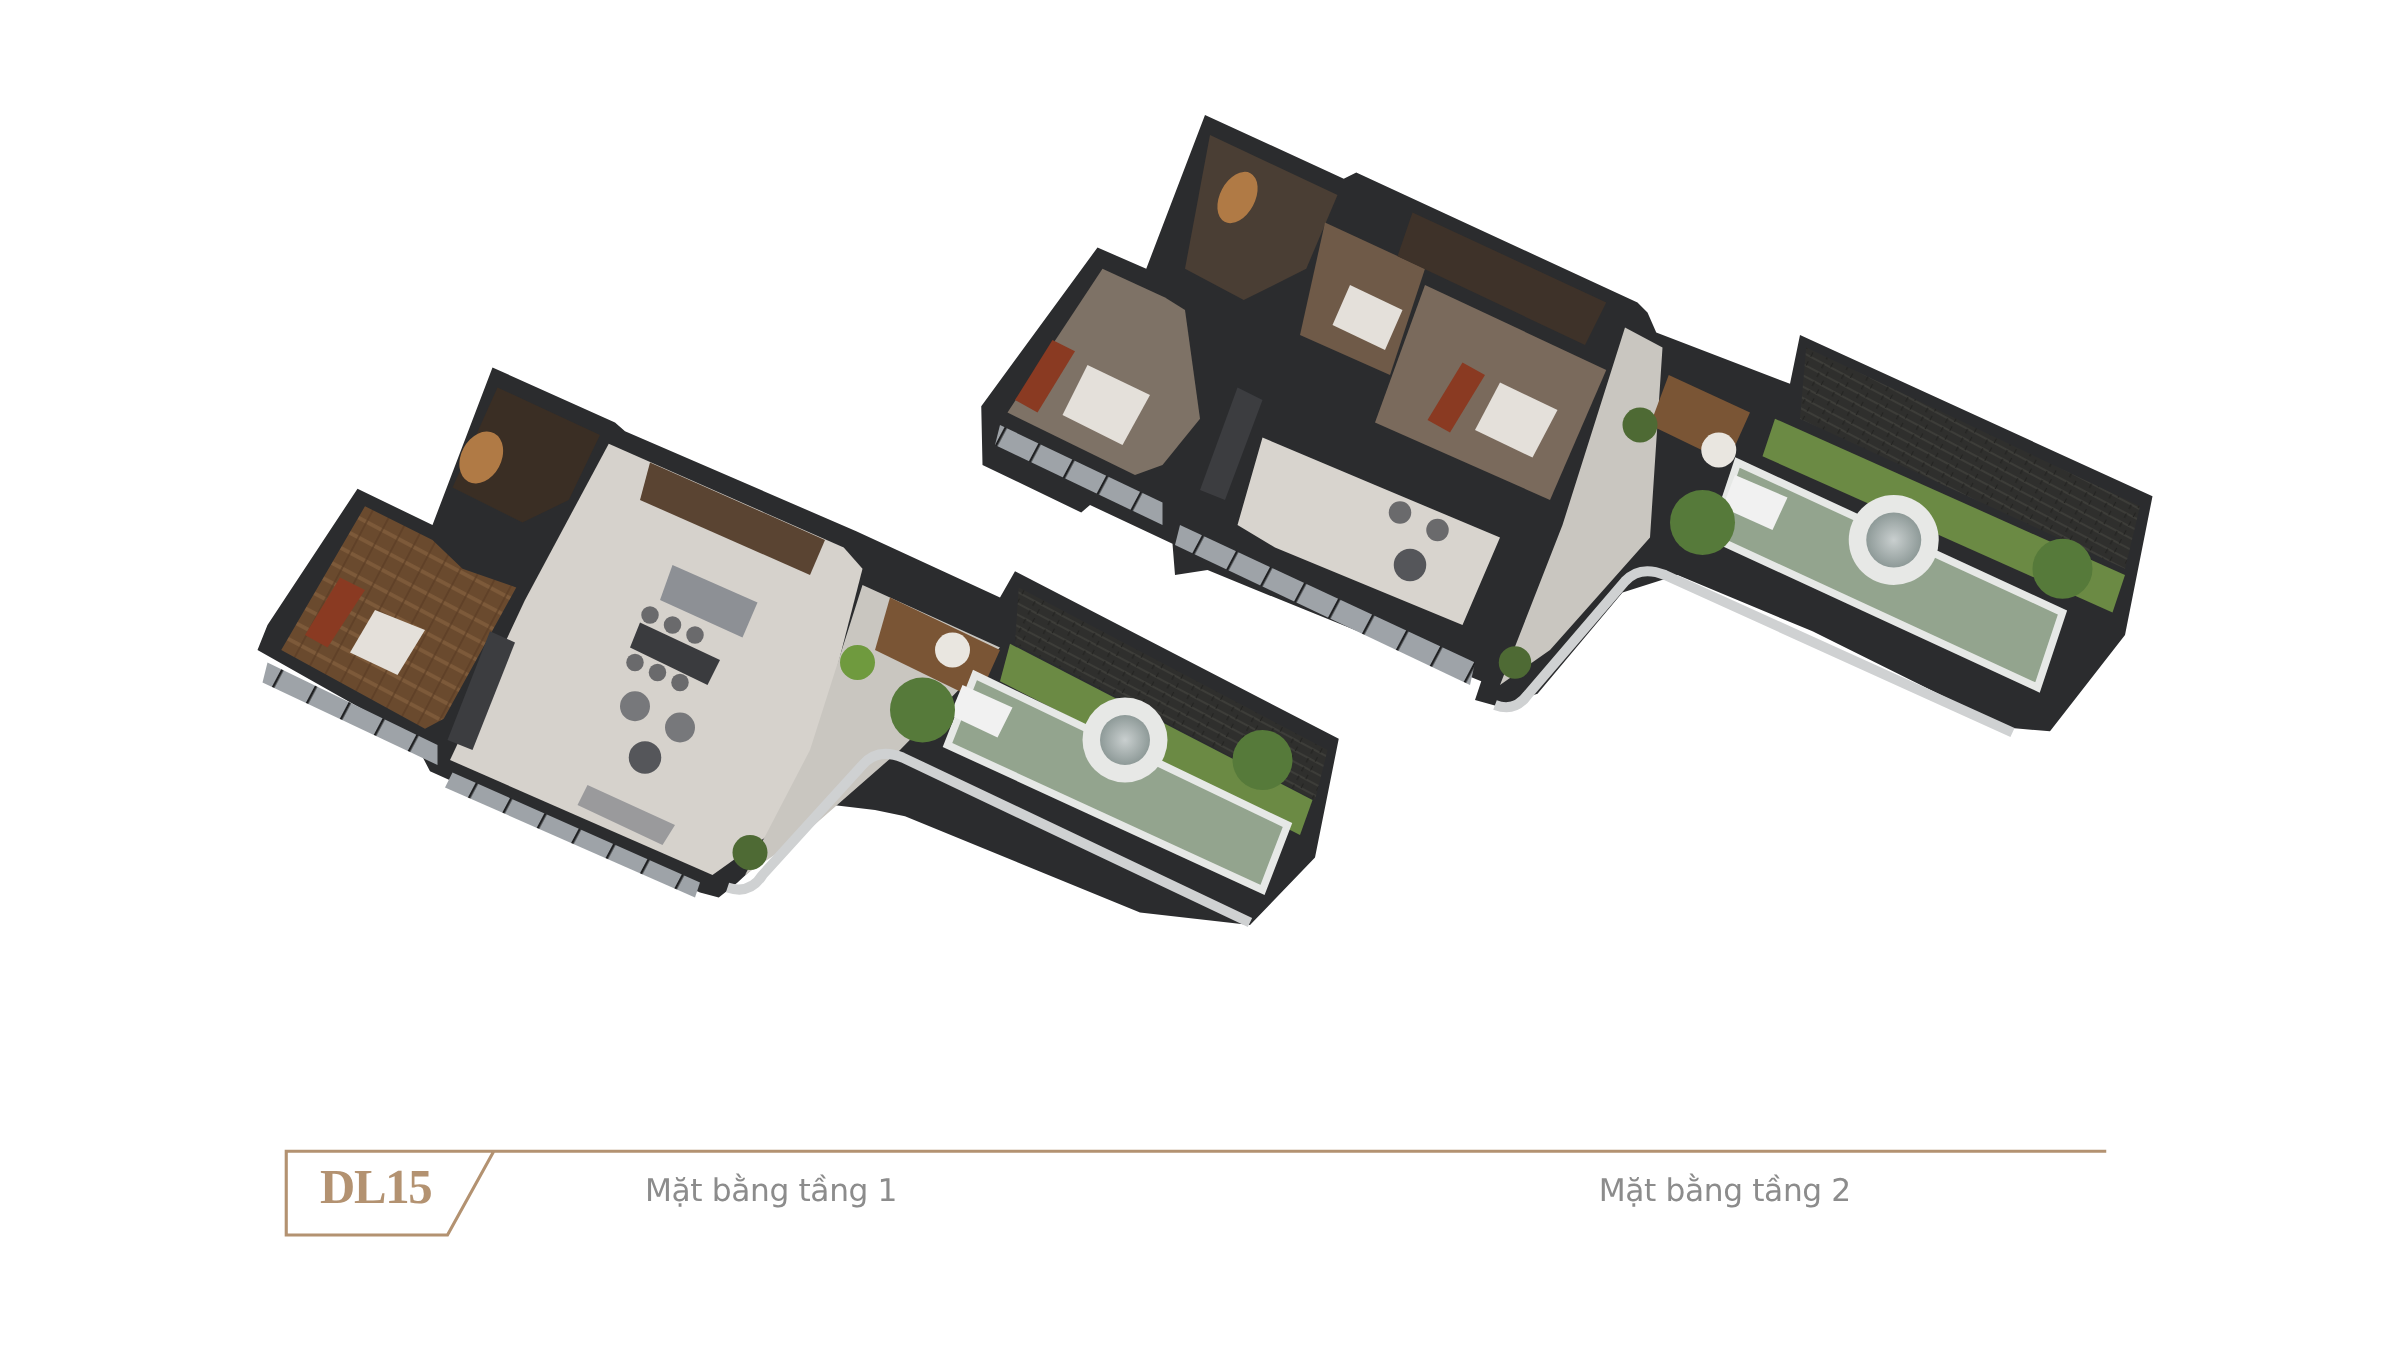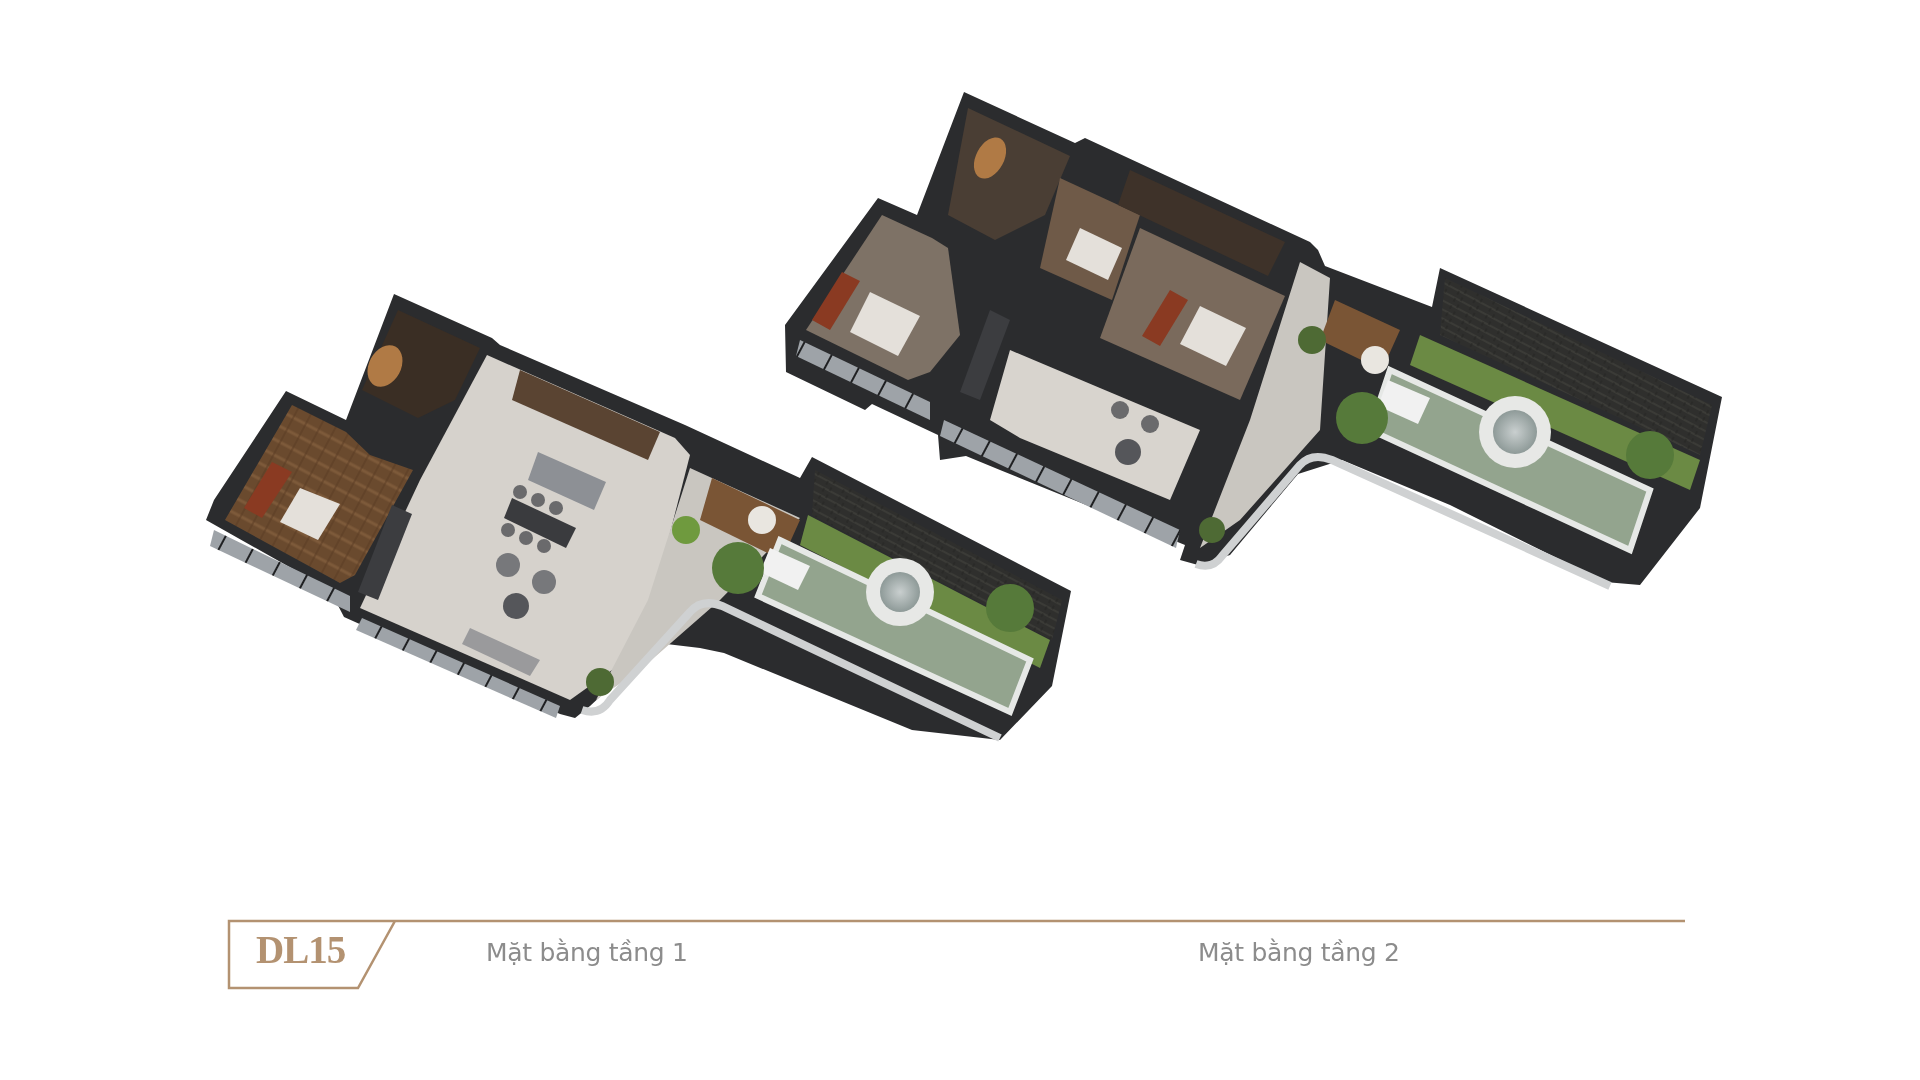--- a/index.html
+++ b/index.html
@@ -2,23 +2,23 @@
 <html><head>
 <meta charset="utf-8">
 <style>
   html, body { margin:0; padding:0; }
   body { width:1920px; height:1080px; background:#ffffff; position:relative; overflow:hidden;
          font-family:"Liberation Sans", sans-serif; }
   .plan { position:absolute; left:0; top:0; width:1920px; height:1080px; }
   .unit-code { position:absolute; left:256px; top:928px; font-family:"Liberation Serif", "DejaVu Serif", serif;
                font-size:39px; color:#b39271; letter-spacing:-1px; line-height:44px;font-weight:bold; }
   .floor-label { position:absolute; top:938px; font-family:"DejaVu Sans", sans-serif; font-size:25px;
-                 color:#8c8c8c; line-height:30px; letter-spacing:-0.3px; }
+                 color:#8c8c8c; line-height:30px; letter-spacing:-0.3px;margin-left:30px; }
   .floor-label.f1 { left:486px; }
-  .floor-label.f2 { left:1198px;text-align:right; }
+  .floor-label.f2 { left:1249px;text-align:right; }
 </style>
 </head>
 <body>
 
 <svg class="plan" viewBox="0 0 1920 1080" xmlns="http://www.w3.org/2000/svg">
   <defs>
     <pattern id="wood" width="14" height="14" patternUnits="userSpaceOnUse" patternTransform="rotate(28)">
       <rect width="14" height="14" fill="#6a4a2e"></rect>
       <path d="M0 7 L14 7" stroke="#7d5a3a" stroke-width="3"></path>
       <path d="M7 0 L7 14" stroke="#5a3c24" stroke-width="1"></path>

